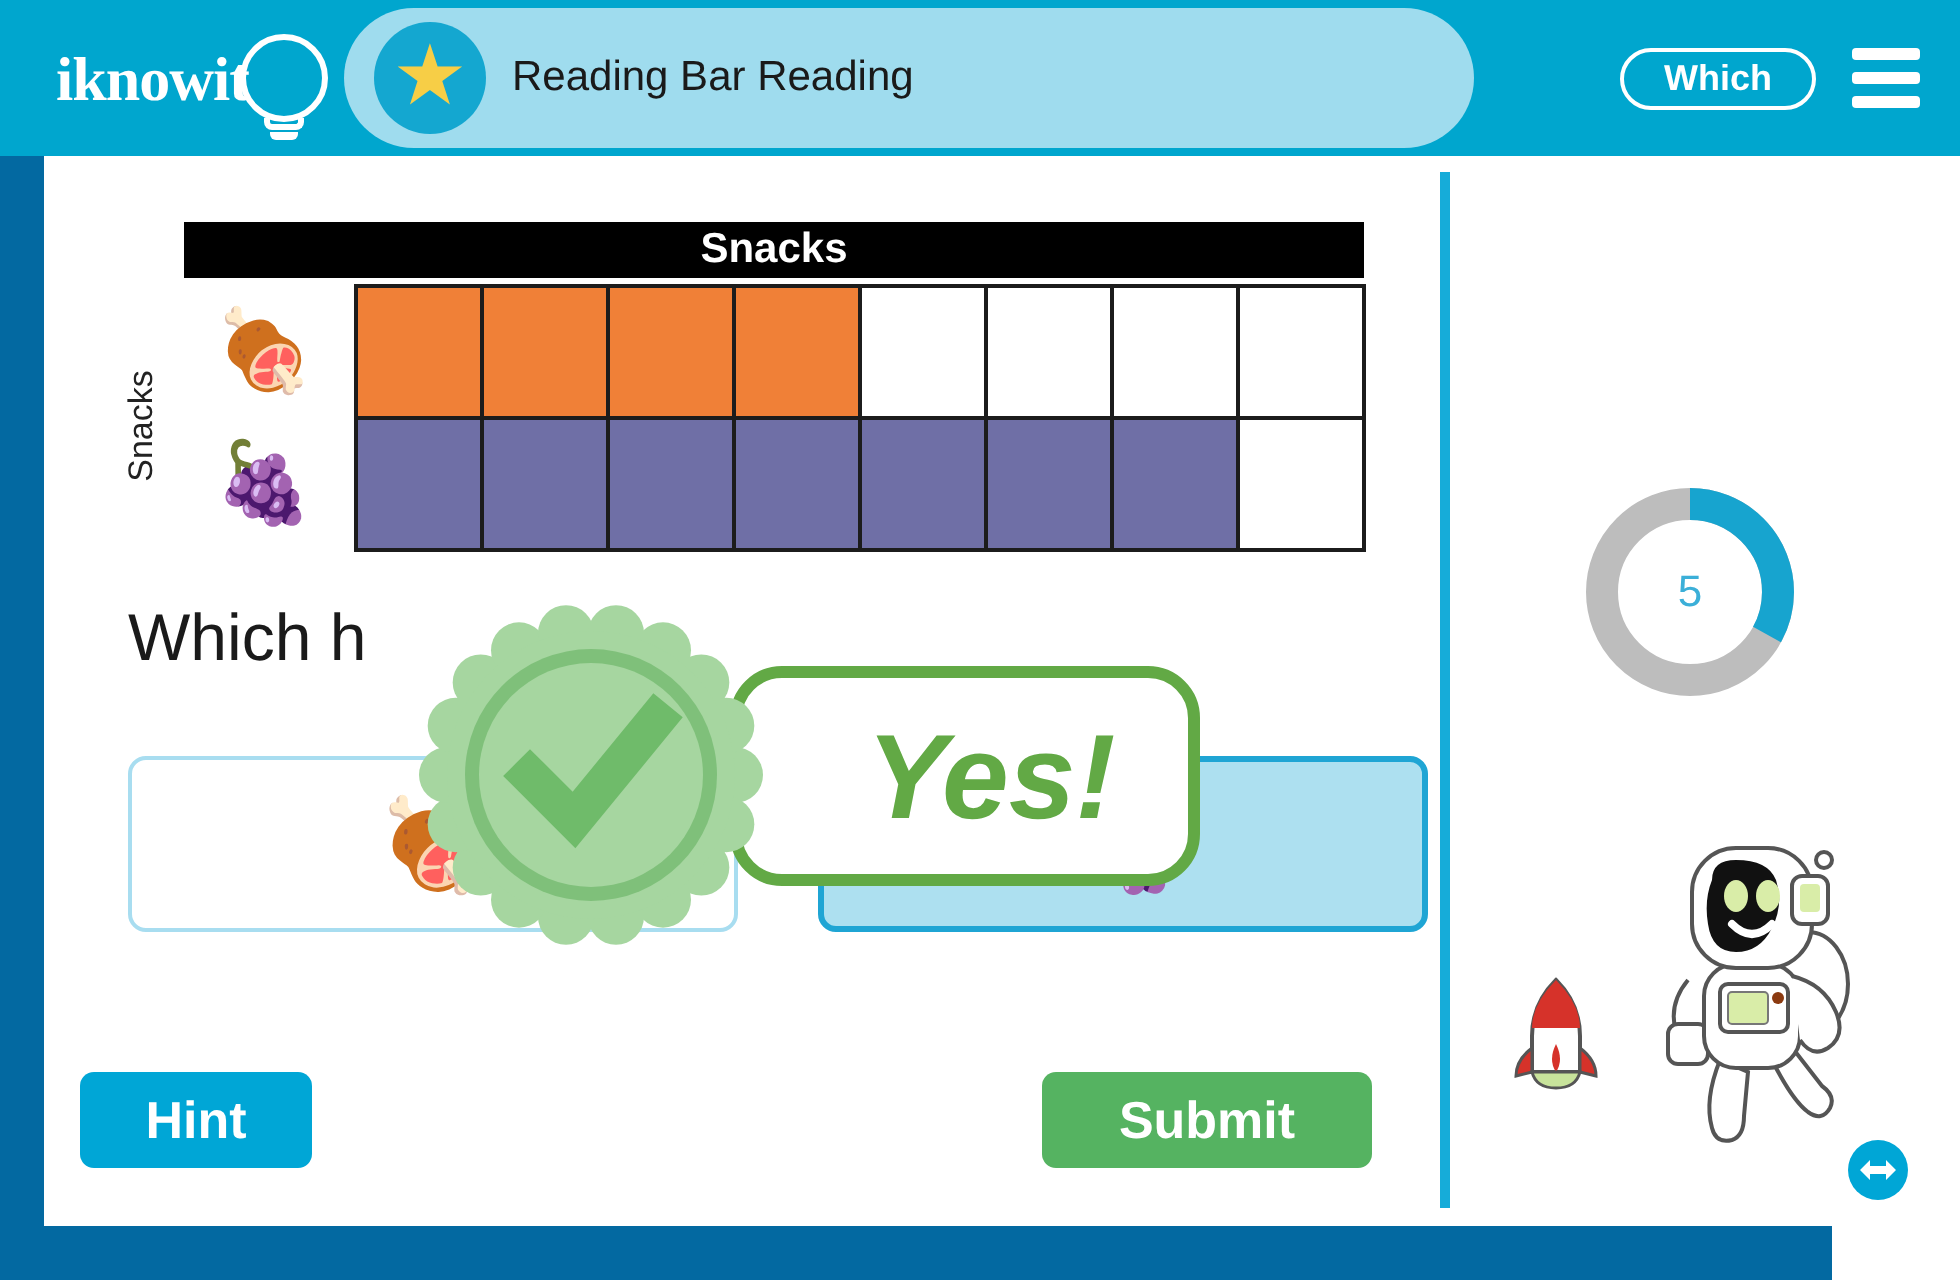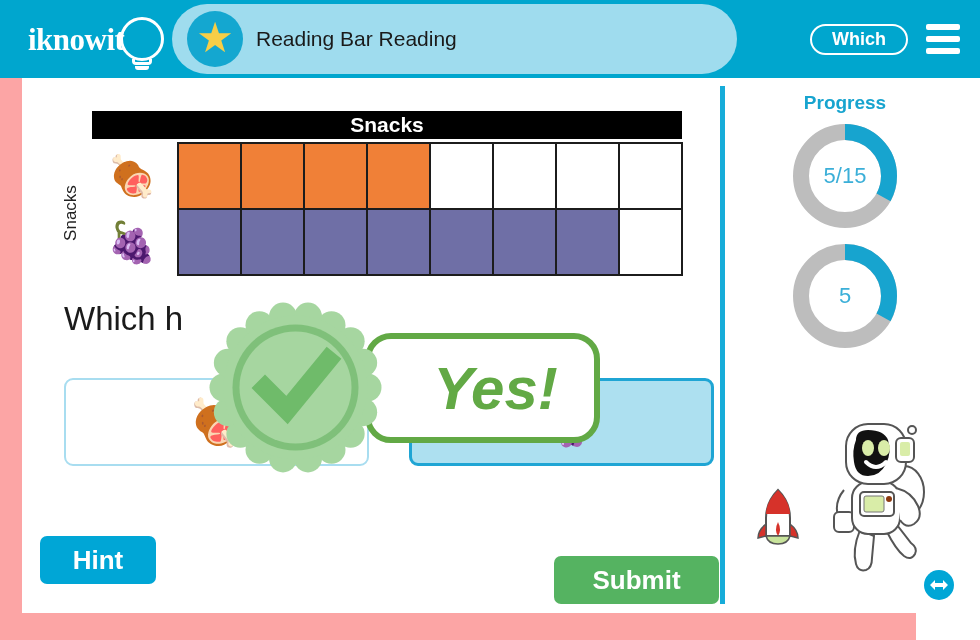--- a/index.html
+++ b/index.html
@@ -8,21 +8,21 @@
     width: 980px;
     height: 640px;
     overflow: hidden;
     font-family: "Liberation Sans", sans-serif;
   }
 
   #app {
     position: relative;
     width: 916px;
     height: 640px;
-    background: #fca5a5;
+    background: #0369a1;
   }
 
   
   .header {
     position: absolute;
     left: 0; top: 0;
     width: 980px;
     height: 78px;
     background: #00A6CE;
     display: flex;
@@ -267,33 +267,32 @@
     color: #FFFFFF;
     font-size: 26px;
     font-weight: bold;
     border: none;
     border-radius: 7px;
     cursor: pointer;
     font-family: "Liberation Sans", sans-serif;
   }
   .submit-btn {
     position: absolute;
-    left: 532px;
+    left: 499px;
     top: 458px;
     width: 165px;
     height: 48px;
     background: #55B361;
     color: #FFFFFF;
     font-size: 26px;
     font-weight: bold;
     border: none;
     border-radius: 7px;
     cursor: pointer;
     font-family: "Liberation Sans", sans-serif;
-    margin-top: 20px;
   }
 
   
   .feedback {
     position: absolute;
     left: 178px;
     top: 222px;
     width: 400px;
     height: 175px;
     pointer-events: none;
@@ -495,30 +494,20 @@
             </g>
           <circle cx="87.5" cy="87.5" r="63" fill="#7FC07A"></circle>
           <circle cx="87.5" cy="87.5" r="56" fill="#A6D6A0"></circle>
           <path d="M57 88 L79 110 L120 60" stroke="#6FBB6A" stroke-width="19" fill="none" stroke-linecap="square" stroke-linejoin="miter"></path>
         </svg>
       </div>
     </div>
 
     <div class="sidebar">
 
-      <div class="meter progress">
-        <div class="meter-label">Progress</div>
-        <div class="donut">
-          <svg width="112" height="112" viewBox="0 0 112 112">
-            <circle cx="56" cy="56" r="44" fill="none" stroke="#BDBDBD" stroke-width="16"></circle>
-            <circle id="progress-arc" cx="56" cy="56" r="44" fill="none" stroke="#17A4CF" stroke-width="16" stroke-dasharray="91.23185066024759 276.46015351590177"></circle>
-          </svg>
-          <div class="donut-value">5/15</div>
-        </div>
-      </div>
 
       <div class="meter score">
         <div class="donut">
           <svg width="112" height="112" viewBox="0 0 112 112">
             <circle cx="56" cy="56" r="44" fill="none" stroke="#BDBDBD" stroke-width="16"></circle>
             <circle id="score-arc" cx="56" cy="56" r="44" fill="none" stroke="#17A4CF" stroke-width="16" stroke-dasharray="91.23185066024759 276.46015351590177"></circle>
           </svg>
           <div class="donut-value">5</div>
         </div>
       </div>

